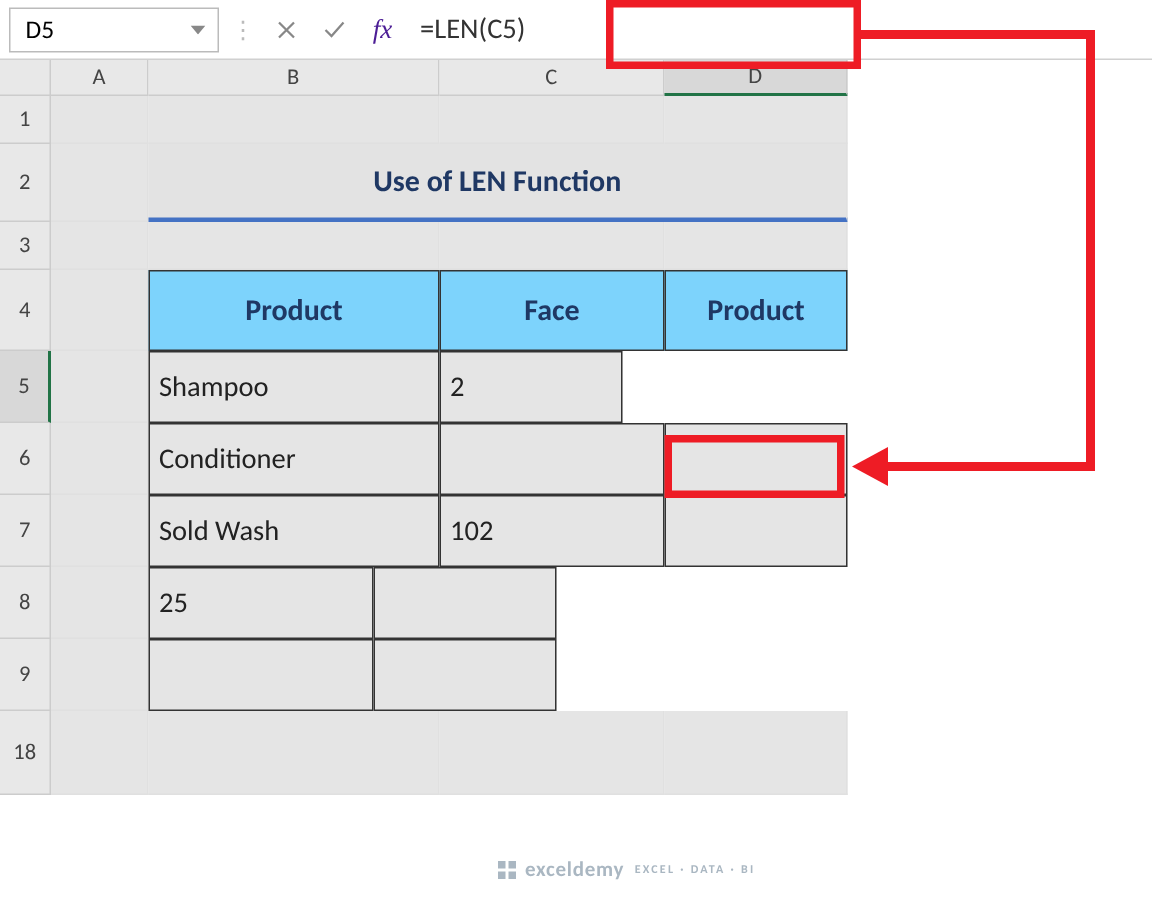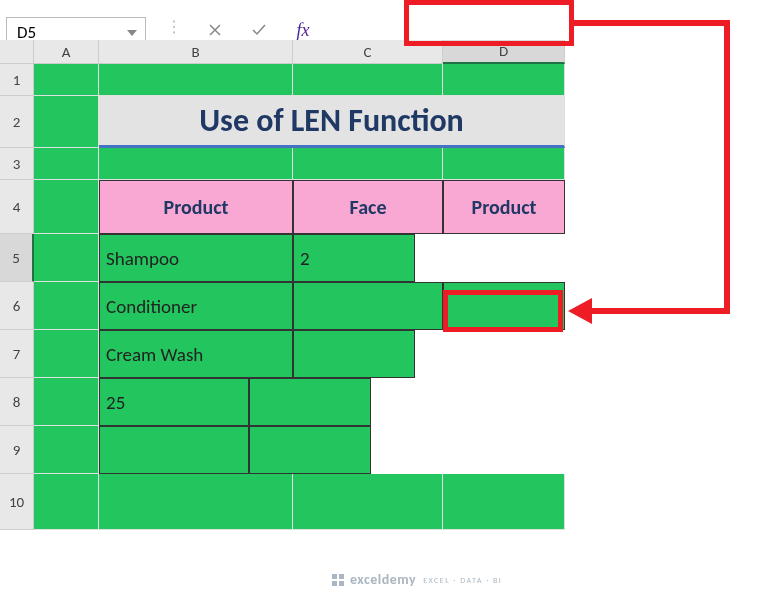--- a/index.html
+++ b/index.html
@@ -10,26 +10,26 @@
     body {
       font-family: 'Segoe UI', Calibri, Arial, sans-serif;
       background: #ffffff;
       width: 768px;
       height: 616px;
       position: relative;
       overflow: hidden;
     }
     .formula-bar {
       display: flex;
+      align-items: center;
       height: 40px;
       border-bottom: 1px solid #d0d0d0;
       background: #fff;
       padding: 0 6px;
-      gap: 18px;
-      margin-top: 17px;
+      gap: 6px;
     }
     .name-box {
       width: 140px;
       height: 30px;
       border: 1px solid #bbb;
       background: #fff;
       display: flex;
       align-items: center;
       padding: 0 10px;
       font-size: 17px;
@@ -183,38 +183,38 @@
       background: #d8d8d8;
       border-right: 2px solid #217346;
     }
     .cell {
       border-right: 1px solid #e0e0e0;
       border-bottom: 1px solid #e0e0e0;
       font-size: 19px;
       display: flex;
       align-items: center;
       padding: 0 6px;
-      background: #22c55e;
+      background: #e5e5e5;
     }
     .row-2 { height: 52px; }
     .row-1 { height: 32px; }
     .row-3 { height: 32px; }
     .row-4 { height: 54px; }
     .row-data { height: 48px; }
     .row-10 { height: 56px; }
     .title-cell {
       background: #e3e3e3;
-      font-size: 32px;
+      font-size: 20px;
       font-weight: bold;
       color: #1f3864;
       justify-content: center;
       border-bottom: 3px solid #4472c4;
     }
     .header-cell {
-      background: #f9a8d4;
+      background: #7dd3fc;
       font-size: 20px;
       font-weight: bold;
       color: #1f3864;
       justify-content: center;
       border: 1px solid #333;
     }
     .data-cell {
       border: 1px solid #333;
       font-size: 19px;
       color: #222;
@@ -228,21 +228,21 @@
       font-weight: bold;
       display: flex;
       align-items: center;
       gap: 4px;
       letter-spacing: 0.5px;
       z-index: 5;
     }
     .watermark-sub {
       font-size: 8px;
       letter-spacing: 1.5px;
-      font-weight: normal;
+      font-weight: bold;
       margin-left: 3px;
     }
     .wm-icon {
       width: 16px;
       height: 16px;
       display: inline-flex;
     }
   </style>
 </head>
 <body>
@@ -261,20 +261,23 @@
     <svg width="14" height="14" viewBox="0 0 14 14">
         <path d="M2 2 L12 12 M12 2 L2 12" stroke="#888" stroke-width="1.5" fill="none"></path>
       </svg>
   </div>
   <div class="fb-btn">
     <svg width="16" height="14" viewBox="0 0 16 14">
         <path d="M2 7 L6 11 L14 2" stroke="#888" stroke-width="1.5" fill="none"></path>
       </svg>
   </div>
   <div class="fb-btn fx">fx</div>
+  <div class="formula-input">
+    <span>=LEN(C5)</span>
+  </div>
 </div>
 
 <div class="highlight-red highlight-formula"></div>
 <div class="red-line-h"></div>
 <div class="red-line-v"></div>
 <div class="red-line-h2"></div>
 <div class="arrow-head"></div>
 <div class="highlight-red highlight-d5"></div>
 
 <div class="grid-area">
@@ -328,40 +331,41 @@
       <div class="row-header" style="height:48px">6</div>
       <div class="cell col-A"></div>
       <div class="cell data-cell col-B">Conditioner</div>
       <div class="cell data-cell col-C"></div>
       <div class="cell data-cell col-D"></div>
     </div>
 
     <div class="row row-data">
       <div class="row-header" style="height:48px">7</div>
       <div class="cell col-A"></div>
-      <div class="cell data-cell col-B">Cream Wash</div>
+      <div class="cell data-cell col-B">Sold Wash</div>
+      <div class="cell data-cell col-C">102</div>
       <div class="cell data-cell col-D"></div>
     </div>
 
     <div class="row row-data">
       <div class="row-header" style="height:48px">8</div>
       <div class="cell col-A"></div>
       <div class="cell data-cell col-C">25</div>
       <div class="cell data-cell col-D"></div>
     </div>
 
     <div class="row row-data">
       <div class="row-header" style="height:48px">9</div>
       <div class="cell col-A"></div>
       <div class="cell data-cell col-C"></div>
       <div class="cell data-cell col-D"></div>
     </div>
 
     <div class="row row-10">
-      <div class="row-header" style="height:56px">10</div>
+      <div class="row-header" style="height:56px">18</div>
       <div class="cell col-A"></div>
       <div class="cell col-B"></div>
       <div class="cell col-C"></div>
       <div class="cell col-D"></div>
     </div>
 
   </div>
 </div>
 
 <div class="watermark">

